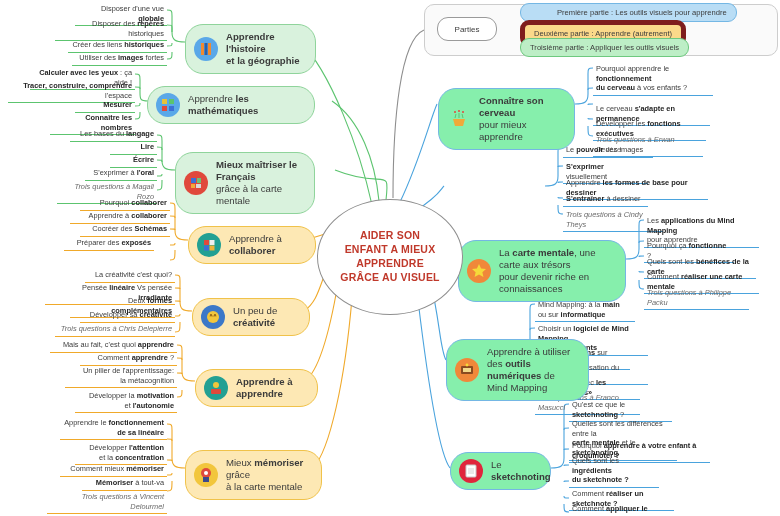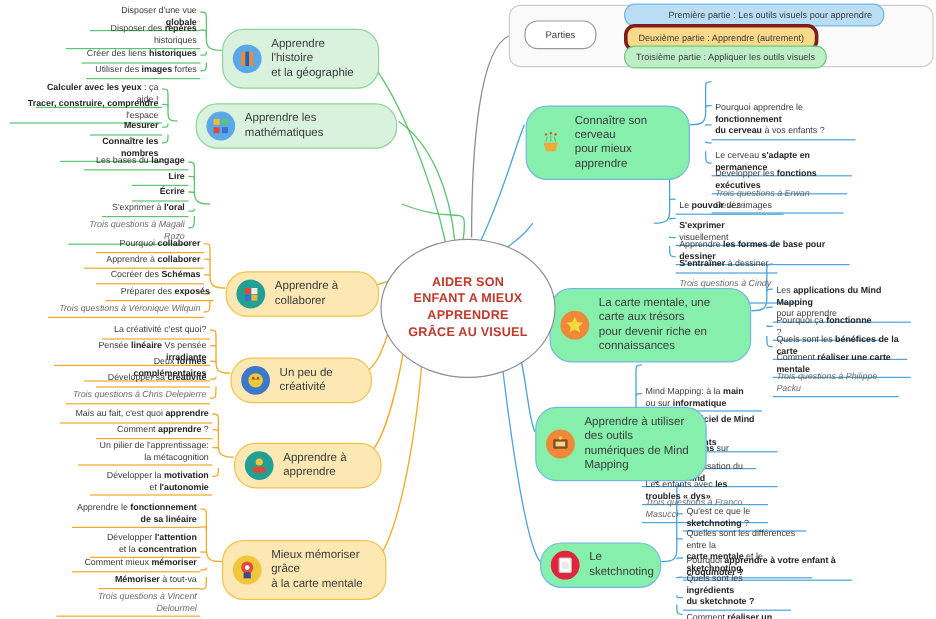--- a/index.html
+++ b/index.html
@@ -30,21 +30,21 @@
 
   
   .branch{
     position:absolute;z-index:5;
     display:flex;align-items:center;gap:8px;
     padding:6px 12px 6px 8px;
     border-radius:18px;
     box-sizing:border-box;
   }
   .branch .blabel{font-size:9.6px;line-height:1.25;}
-  .branch .blabel b{font-weight:normal;}
+  .branch .blabel b{font-weight:bold;}
 
   .b-green{background:#d9f2dd;border:1px solid #8fd49b;}
   .b-yellow{background:#fde8b4;border:1px solid #f0c24a;}
   .b-blue{background:#86efac;border:1px solid #74b7e4;}
 
   
   .ico{
     width:24px;height:24px;border-radius:50%;flex:0 0 24px;
     display:flex;align-items:center;justify-content:center;
     position:relative;overflow:hidden;
@@ -54,21 +54,21 @@
   
   .sub{
     position:absolute;z-index:4;
     font-size:7.4px;line-height:1.3;
     padding:0 3px 2px 3px;
     white-space:pre-line;
     box-sizing:border-box;
   }
   .sub b{font-weight:bold;color:#262626;}
   .sub.left{text-align:right;}
-  .sub.right{text-align:left;margin-top:21px;}
+  .sub.right{text-align:left;}
   .sub.ital{font-style:italic;color:#6a6a6a;}
   .u-green{border-bottom:1.1px solid #5cc46f;}
   .u-yellow{border-bottom:1.1px solid #f0a92a;}
   .u-blue{border-bottom:1.1px solid #4aa3dd;}
 
   
   .parties-box{
     position:absolute;left:424px;top:4px;width:352px;height:50px;
     border:1px solid #cdcdcd;border-radius:10px;background:#fafafa;
     z-index:2;
@@ -78,21 +78,21 @@
     border:1px solid #9a9a9a;border-radius:11px;background:#ffffff;
     display:flex;align-items:center;justify-content:center;
     font-size:8px;color:#3b3b3b;z-index:5;
   }
   .part-item{
     position:absolute;z-index:5;height:17px;
     display:flex;align-items:center;padding:0 9px;
     border-radius:9px;font-size:7.6px;white-space:nowrap;
   }
   .p-blue{background:#b9ddf5;border:1px solid #74b7e4;padding-left:36px;}
-  .p-yellow{background:#fbd98a;border:3px solid #7f1d1d;}
+  .p-yellow{background:#fbd98a;border:5px solid #7f1d1d;}
   .p-green{background:#bdeec6;border:1px solid #6ec97f;}
 </style>
 </head>
 <body>
 
 <div id="canvas">
 
   <svg id="wires" viewBox="0 0 780 516">
     <g fill="none" stroke-width="1.1">
 
@@ -211,58 +211,68 @@
           <rect x="14" y="6" width="3" height="12" fill="#f08a30"></rect>
         </svg>
     </span>
     <span class="blabel"><b>Apprendre l'histoire<br>et la géographie</b></span>
   </div>
   <div class="sub left u-green" style="left:75px;top:4px;width:92px;">Disposer d'une vue <b>globale</b></div>
   <div class="sub left u-green" style="left:55px;top:19px;width:112px;">Disposer des <b>repères</b> historiques</div>
   <div class="sub left u-green" style="left:68px;top:40px;width:99px;">Créer des liens <b>historiques</b></div>
   <div class="sub left u-green" style="left:72px;top:53px;width:95px;">Utiliser des <b>images</b> fortes</div>
 
-  <div class="branch b-green" style="left:163px;top:86px;width:168px;align-items:flex-end;">
+  <div class="branch b-green" style="left:147px;top:86px;width:168px;align-items:flex-end;">
     <span class="ico" style="background:#5aa8e8;">
       <svg width="24" height="24" viewBox="0 0 24 24">
           <rect x="6" y="6" width="5" height="5" fill="#e6c23a"></rect>
           <rect x="13" y="6" width="5" height="5" fill="#5ac46f"></rect>
           <rect x="6" y="13" width="5" height="5" fill="#e0493c"></rect>
           <rect x="13" y="13" width="5" height="5" fill="#3c6fd6"></rect>
         </svg>
     </span>
     <span class="blabel">Apprendre <b>les mathématiques</b></span>
   </div>
   <div class="sub left u-green" style="left:30px;top:68px;width:105px;"><b>Calculer avec les yeux</b> : ça aide !</div>
   <div class="sub left u-green" style="left:8px;top:81px;width:127px;"><b>Tracer, construire, comprendre</b> l'espace</div>
   <div class="sub left u-green" style="left:75px;top:100px;width:60px;"><b>Mesurer</b></div>
   <div class="sub left u-green" style="left:50px;top:113px;width:85px;"><b>Connaître les nombres</b></div>
 
+  <div class="branch b-green" style="left:175px;top:152px;width:140px;">
+    <span class="ico" style="background:#e0493c;">
+      <svg width="24" height="24" viewBox="0 0 24 24">
+          <rect x="7" y="7" width="5" height="5" fill="#3c6fd6"></rect>
+          <rect x="13" y="7" width="4" height="5" fill="#6fbf73"></rect>
+          <rect x="7" y="13" width="4" height="4" fill="#f0a93a"></rect>
+          <rect x="12" y="13" width="5" height="4" fill="#d8d8d8"></rect>
+        </svg>
+    </span>
+    <span class="blabel"><b>Mieux maîtriser le Français</b><br>grâce à la carte mentale</span>
+  </div>
   <div class="sub left u-green" style="left:70px;top:129px;width:87px;">Les bases du <b>langage</b></div>
   <div class="sub left u-green" style="left:110px;top:142px;width:47px;"><b>Lire</b></div>
   <div class="sub left u-green" style="left:110px;top:155px;width:47px;"><b>Écrire</b></div>
   <div class="sub left u-green" style="left:85px;top:168px;width:72px;">S'exprimer à <b>l'oral</b></div>
   <div class="sub left u-green ital" style="left:57px;top:182px;width:100px;">Trois questions à Magali Rozo</div>
 
   <div class="branch b-yellow" style="left:188px;top:226px;width:128px;">
     <span class="ico" style="background:#23a093;">
       <svg width="24" height="24" viewBox="0 0 24 24">
           <rect x="7" y="7" width="5" height="5" fill="#e0493c"></rect>
           <rect x="12.5" y="7" width="5" height="5" fill="#f0f0f0"></rect>
           <rect x="7" y="12.5" width="5" height="5" fill="#3c6fd6"></rect>
           <rect x="12.5" y="12.5" width="5" height="5" fill="#f0b43a"></rect>
         </svg>
     </span>
     <span class="blabel">Apprendre à <b>collaborer</b></span>
   </div>
   <div class="sub left u-yellow" style="left:80px;top:198px;width:90px;">Pourquoi <b>collaborer</b></div>
   <div class="sub left u-yellow" style="left:70px;top:211px;width:100px;">Apprendre à <b>collaborer</b></div>
   <div class="sub left u-yellow" style="left:80px;top:224px;width:90px;">Cocréer des <b>Schémas</b></div>
-  <div class="sub left u-yellow" style="left:88px;top:238px;width:90px;">Préparer des <b>exposés</b></div>
-  <div class="sub left u-yellow ital" style="left:40px;top:252px;width:130px;">Trois questions à Véronique Wilquin</div>
+  <div class="sub left u-yellow" style="left:64px;top:238px;width:90px;">Préparer des <b>exposés</b></div>
 
   <div class="branch b-yellow" style="left:192px;top:298px;width:118px;">
     <span class="ico" style="background:#3c78c8;">
       <svg width="24" height="24" viewBox="0 0 24 24">
           <circle cx="12" cy="12" r="6" fill="#f2c63c"></circle>
           <path d="M8.5 11h7" stroke="#c08a1a" stroke-width="1"></path>
           <circle cx="10" cy="10" r="1" fill="#8a5a10"></circle>
           <circle cx="14" cy="10" r="1" fill="#8a5a10"></circle>
         </svg>
     </span>

